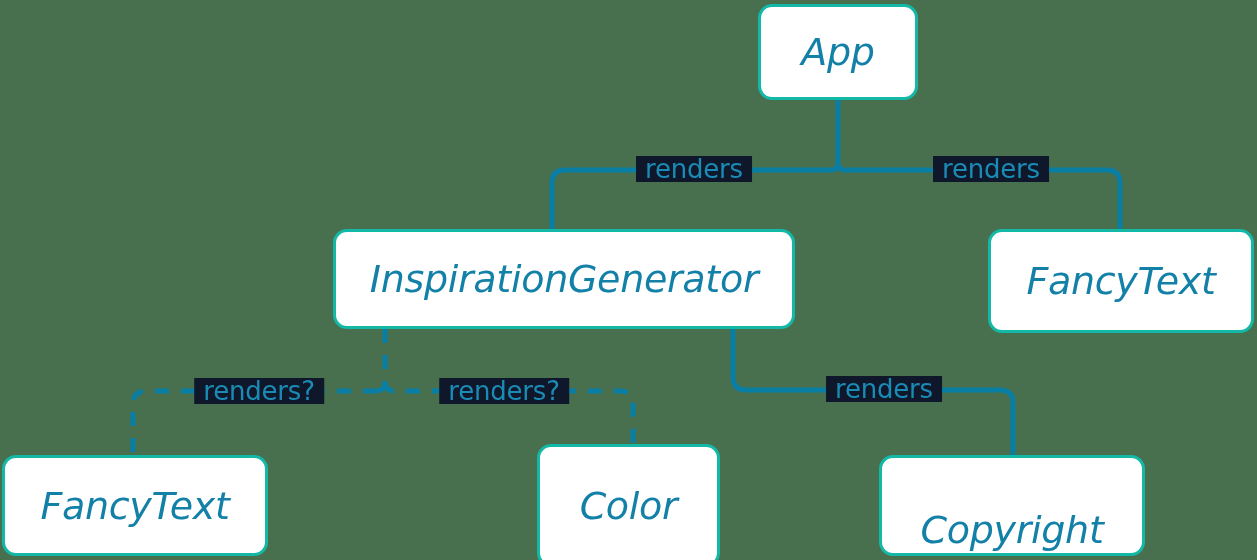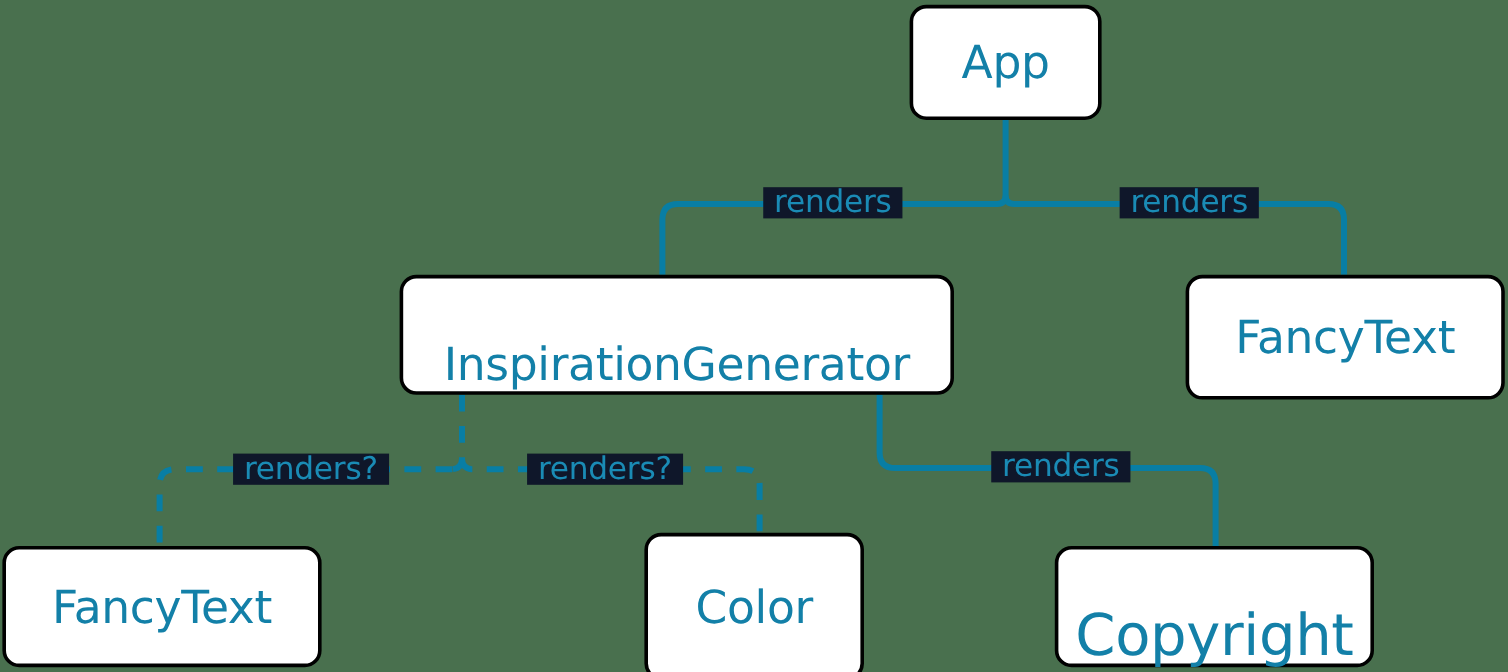--- a/index.html
+++ b/index.html
@@ -32,26 +32,27 @@
     stroke-linecap: butt;
     stroke-linejoin: round;
   }
   .edge-line.dashed {
     stroke-dasharray: 14 12;
     stroke-linecap: butt;
   }
   .node-box {
     position: absolute;
     background: #ffffff;
-    border: 3px solid #000000;
+    border: 3px solid #14b8a6;
     border-radius: 14px;
     box-sizing: border-box;
     display: flex;
     align-items: center;
     justify-content: center;
+    font-style: italic;
   }
   .node-label {
     color: #1380a8;
     font-family: "DejaVu Sans", sans-serif;
     font-weight: 400;
     letter-spacing: -0.3px;
     white-space: nowrap;
   }
   .edge-label {
     position: absolute;
@@ -83,38 +84,38 @@
 
     <path class="edge-line dashed" d="M 377 391 L 146 391 Q 133 391 133 404 L 133 455"></path>
 
     <path class="edge-line dashed" d="M 385 382 Q 385 390 393 391 L 620 391 Q 633 391 633 404 L 633 452"></path>
   </svg>
 
   <div class="node-box" style="left:758px; top:4px; width:160px; height:96px;">
     <span class="node-label" style="font-size:38px;">App</span>
   </div>
 
-  <div class="node-box" style="left:333px; top:229px; width:462px; height:100px;align-items:flex-end;">
+  <div class="node-box" style="left:333px; top:229px; width:462px; height:100px;">
     <span class="node-label" style="font-size:38px;">InspirationGenerator</span>
   </div>
 
   <div class="node-box" style="left:988px; top:229px; width:266px; height:104px;">
     <span class="node-label" style="font-size:38px;">FancyText</span>
   </div>
 
   <div class="node-box" style="left:2px; top:455px; width:266px; height:101px;">
     <span class="node-label" style="font-size:38px;">FancyText</span>
   </div>
 
   <div class="node-box" style="left:537px; top:444px; width:183px; height:123px;">
     <span class="node-label" style="font-size:38px;">Color</span>
   </div>
 
   <div class="node-box" style="left:879px; top:455px; width:266px; height:101px;">
-    <span class="node-label" style="font-size:48px;margin-top:48px;">Copyright</span>
+    <span class="node-label" style="font-size:38px;margin-top:48px;">Copyright</span>
   </div>
 
   <div class="edge-label" style="left:694px; top:169px; transform:translate(-50%,-50%);">renders</div>
 
   <div class="edge-label" style="left:991px; top:169px; transform:translate(-50%,-50%);">renders</div>
 
   <div class="edge-label" style="left:259px; top:391px; transform:translate(-50%,-50%);">renders?</div>
 
   <div class="edge-label" style="left:504px; top:391px; transform:translate(-50%,-50%);">renders?</div>
 

